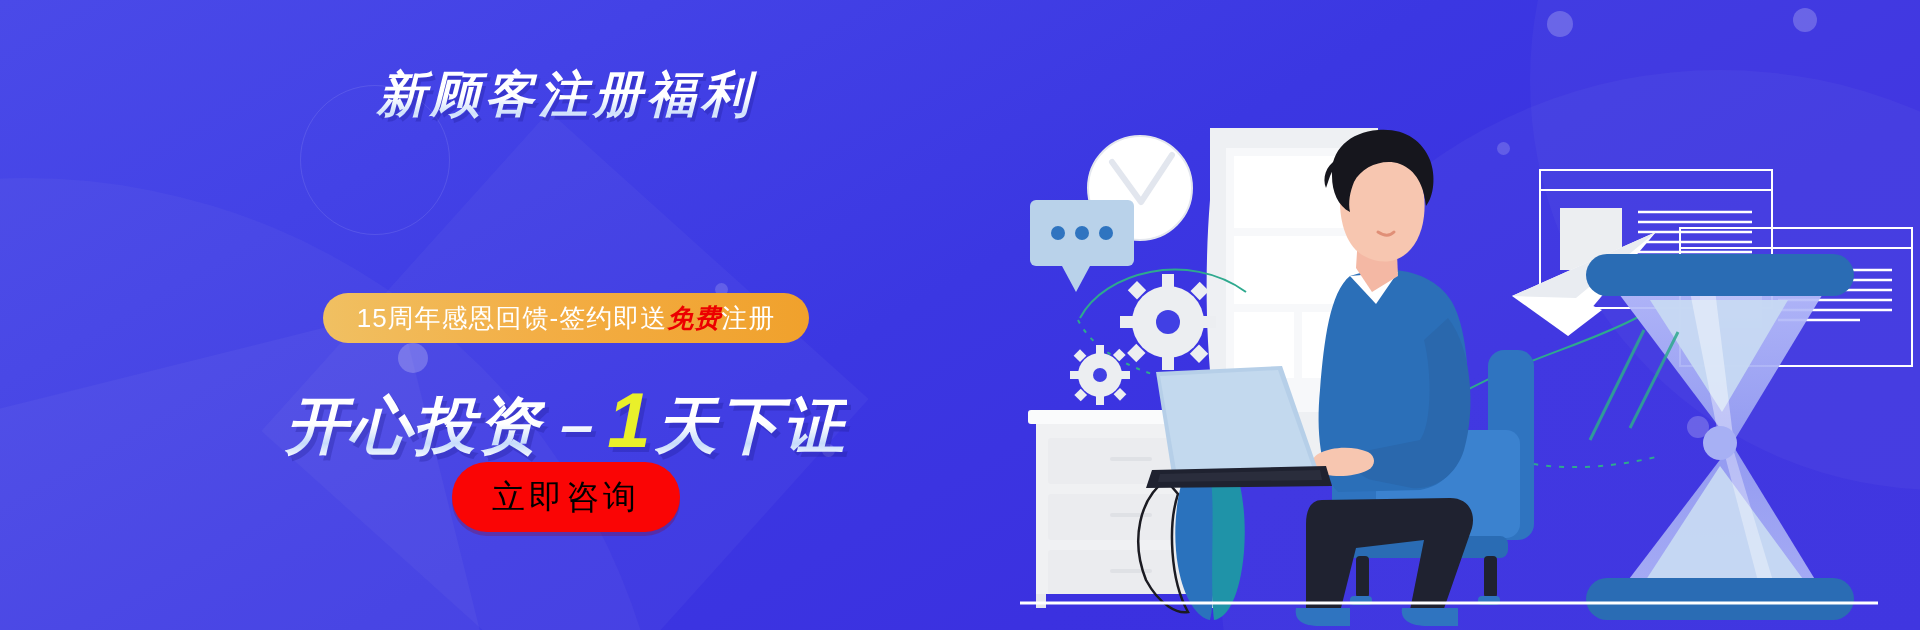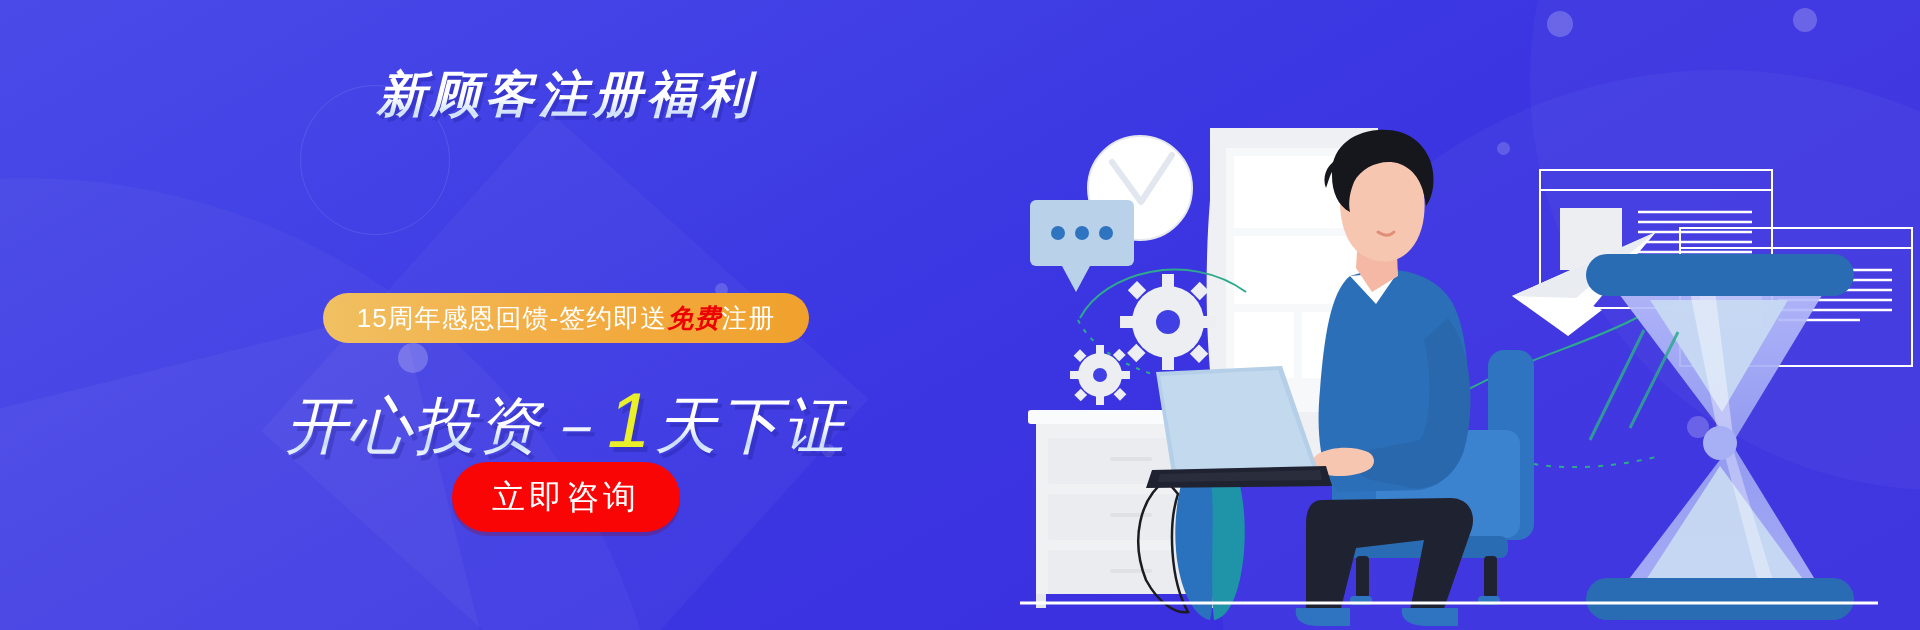--- a/index.html
+++ b/index.html
@@ -120,21 +120,21 @@
     letter-spacing:1px;
     white-space:nowrap;
   }
   .pill .hot{ color:#ec0000; font-weight:bold;font-style:italic; }
 
   .subline{
     position:absolute;
     left:0; right:0; top:375px;
     text-align:center;
     font-size:62px;
-    font-weight:normal;
+    font-weight:bold;
     font-style:italic;
     letter-spacing:2px;
     white-space:nowrap;
   }
   .subline .w{
     background:linear-gradient(180deg,#ffffff 0%,#ffffff 48%,#c6dbfb 76%,#ffffff 100%);
     -webkit-background-clip:text;
     background-clip:text;
     -webkit-text-fill-color:transparent;
     filter:drop-shadow(4px 5px 0 rgba(28,26,140,0.28));
@@ -154,21 +154,21 @@
   }
   .cta{
     display:inline-flex;
     align-items:center;
     justify-content:center;
     width:228px; height:70px;
     border-radius:35px;
     border:none;
     cursor:pointer;
     background:#fa0505;
-    color:#ffffff;
+    color:#000000;
     font-size:33px;
     letter-spacing:4px;
     font-family:inherit;
     box-shadow:0 4px 0 rgba(150,0,0,0.25);
   }
 
   
   .art{
     position:absolute;
     right:0; top:0;

